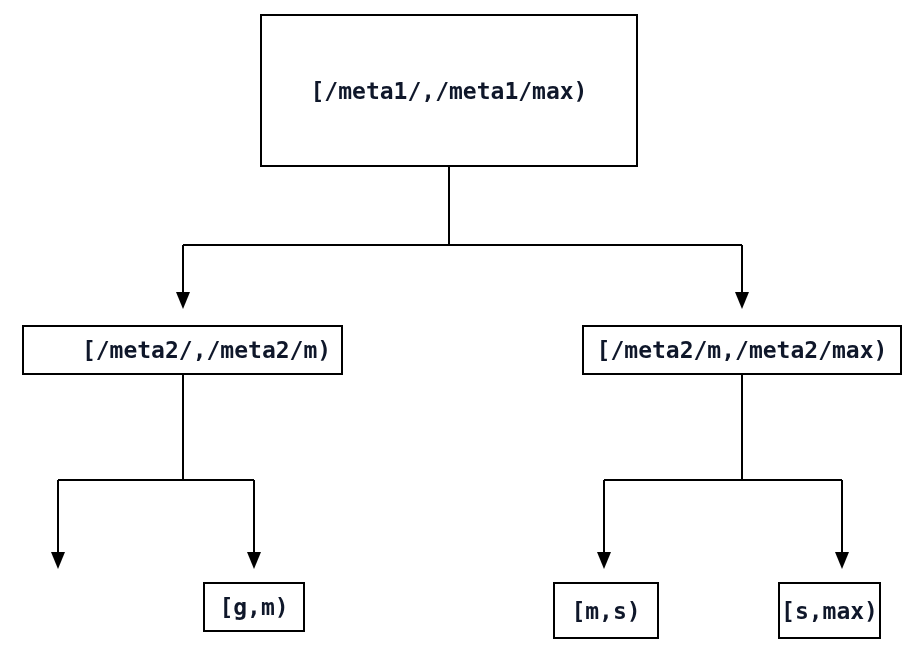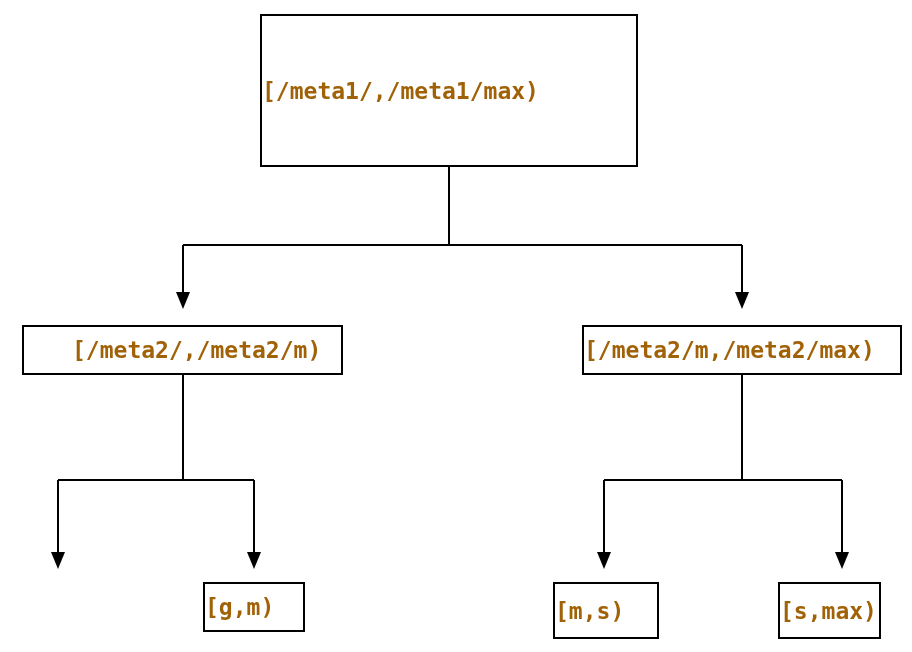--- a/index.html
+++ b/index.html
@@ -28,24 +28,24 @@
   }
   .arrow {
     fill: #000000;
     stroke: none;
   }
   .node {
     position: absolute;
     box-sizing: border-box;
     border: 2px solid #000000;
     background: #ffffff;
-    color: #a16207;
+    color: #0f172a;
     display: flex;
     align-items: center;
-    justify-content: flex-start;
+    justify-content: center;
     font-weight: bold;
     font-size: 23px;
     white-space: nowrap;
   }
   .node-root      { left: 260px; top: 14px;  width: 378px; height: 153px; }
   .node-left      { left: 22px;  top: 325px; width: 321px; height: 50px; padding-left: 48px; }
   .node-right     { left: 582px; top: 325px; width: 320px; height: 50px; }
   .node-leaf-ag   { left: 7px;   top: 582px; width: 101px; height: 57px; }
   .node-leaf-gm   { left: 203px; top: 582px; width: 102px; height: 50px; }
   .node-leaf-ms   { left: 553px; top: 582px; width: 106px; height: 57px; }

